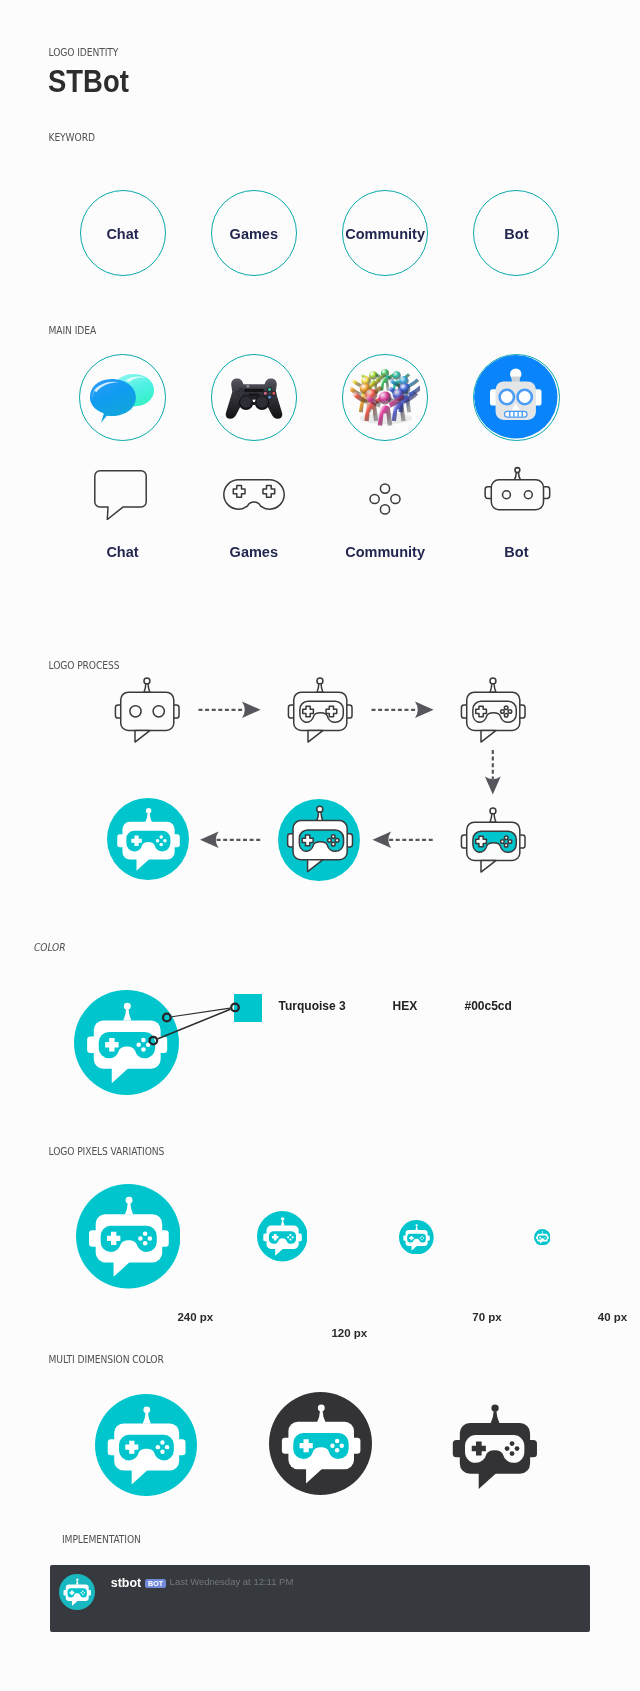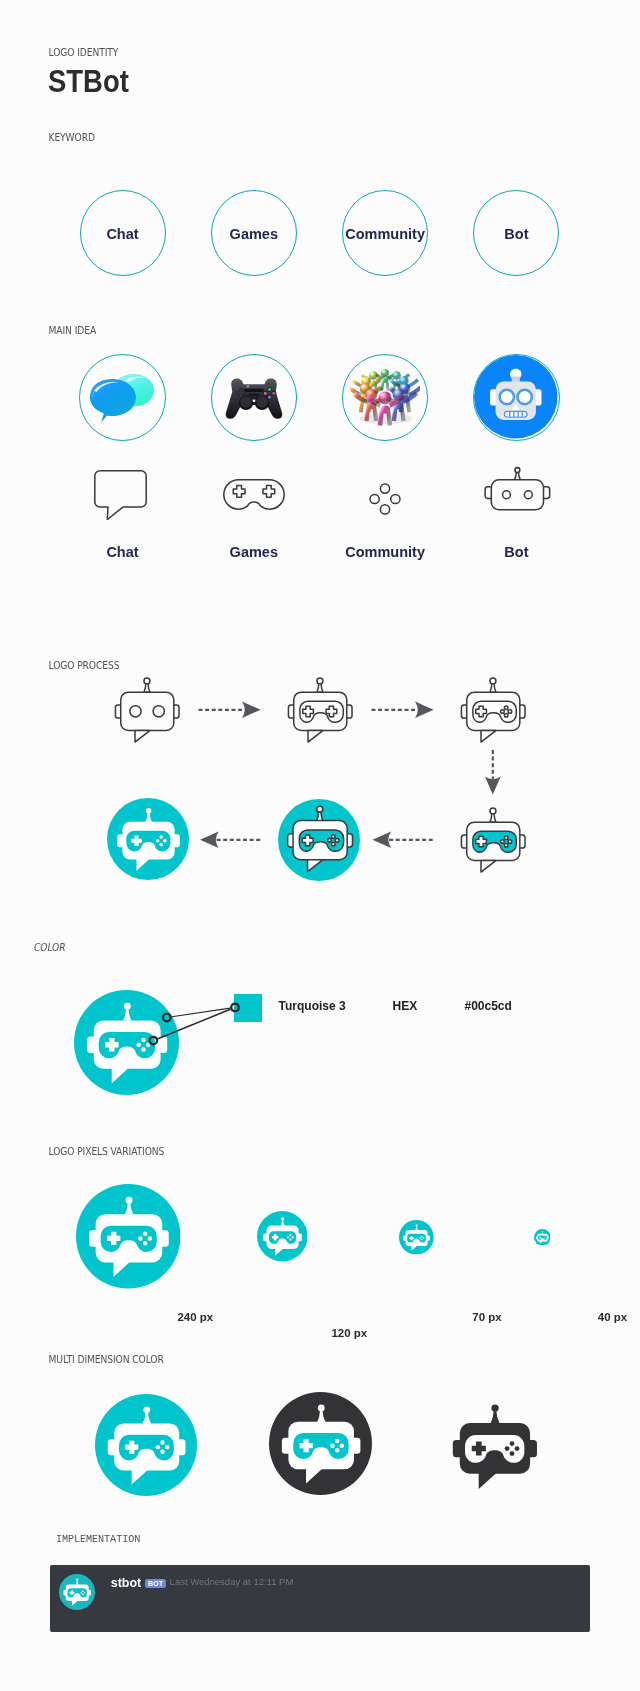--- a/index.html
+++ b/index.html
@@ -613,21 +613,21 @@
           <path d="M34.7 41.5 H70.2 A10.2 10.2 0 0 1 80.4 51.7 V57.5 A10.2 10.2 0 0 1 70.2 67.7 A10.2 10.2 0 0 1 60.4 60.0 C58.4 54.5 46.5 54.5 44.5 60.0 A10.2 10.2 0 0 1 34.7 67.7 A10.2 10.2 0 0 1 24.5 57.5 V51.7 A10.2 10.2 0 0 1 34.7 41.5 Z"></path>
         </g>
         <g fill="#333336">
           <path d="M34.85 47.6 h5.3 v3.95 h4 v5.3 h-4 v3.95 h-5.3 v-3.95 h-4 v-5.3 h4 Z"></path>
           <circle cx="68.8" cy="49.5" r="2.25"></circle>
           <circle cx="64.1" cy="54.2" r="2.25"></circle>
           <circle cx="73.5" cy="54.2" r="2.25"></circle>
           <circle cx="68.8" cy="58.9" r="2.25"></circle>
         </g>
       </svg></div>
-<div class="sec-label" style="left:56px;top:1533.5px;font-family:Liberation Mono, monospace;">IMPLEMENTATION</div>
+<div class="sec-label" style="left:62px;top:1533.5px;">IMPLEMENTATION</div>
 <div class="chat-panel" style="left:49.8px;top:1564.6px;width:540px;height:67.7px;"></div>
 <div class="abs" style="left:58.5px;top:1573.5px;"><svg class="logo-mark" width="36" height="36" viewBox="0 0 104 104">
         <circle cx="52" cy="52" r="52" fill="#19b8c0"></circle>
         <g fill="#fff">
           <circle cx="52.8" cy="16.1" r="3.45"></circle>
           <path d="M51.5 19.0 Q51.3 25 48.6 30.3 L57.0 30.3 Q54.3 25 54.1 19.0 Z"></path>
           <rect x="13" y="46.1" width="10" height="16.3" rx="3.3"></rect>
           <rect x="82.3" y="46.1" width="10" height="16.3" rx="3.3"></rect>
           <rect x="19.6" y="30.1" width="66.2" height="47.9" rx="9.5"></rect>
           <path d="M37.4 74 L37.4 92.4 L55.9 75.5 Z"></path>

